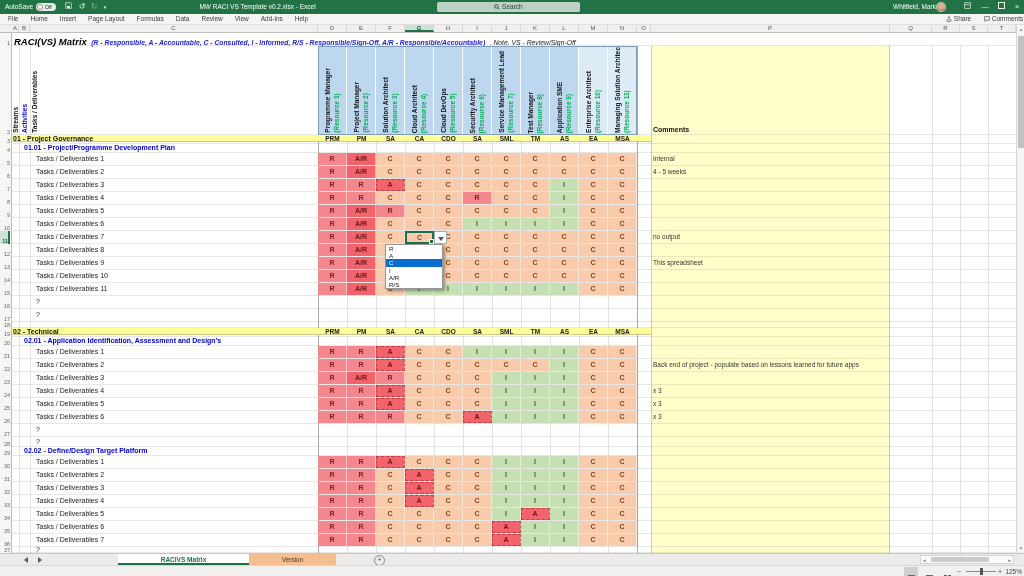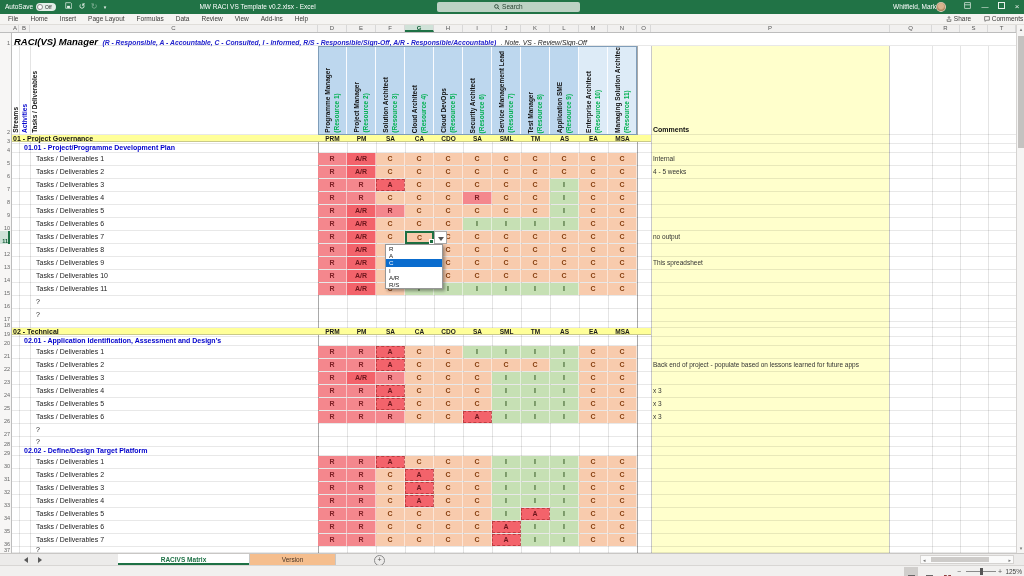--- a/index.html
+++ b/index.html
@@ -662,21 +662,21 @@
           <div class="mcell cv-i" style="left: 538px; height: 12px; line-height: 12px;">I</div>
           <div class="mcell cv-c" style="left: 567px; height: 12px; line-height: 12px;">C</div>
           <div class="mcell cv-c" style="left: 596px; height: 12px; line-height: 12px;">C</div>
         </div>
         <div class="rowc" style="top: 514px; height: 6px;">
           <div class="tlabel" style="line-height: 5px;">?</div>
         </div>
       </div>
 
     <div id="titlerow">
-      <span class="tt">RACI(VS) Manager</span>
+      <span class="tt">RACI(VS) Matrix</span>
       <span class="tl">(R - Responsible, A - Accountable, C - Consulted, I - Informed, R/S - Responsible/Sign-Off, A/R - Responsible/Accountable)</span>
       <span class="tn">. Note. VS - Review/Sign-Off</span>
     </div>
 
     <div id="hdrrow">
       <div class="vlabel" style="left:12px;">Streams</div>
       <div class="vlabel" style="left:21px;color:#0000cc;">Activities</div>
       <div class="vlabel" style="left:31px;">Tasks / Deliverables</div>
       <div id="rescells">
           <div class="rescell" style="left: 318px;">

